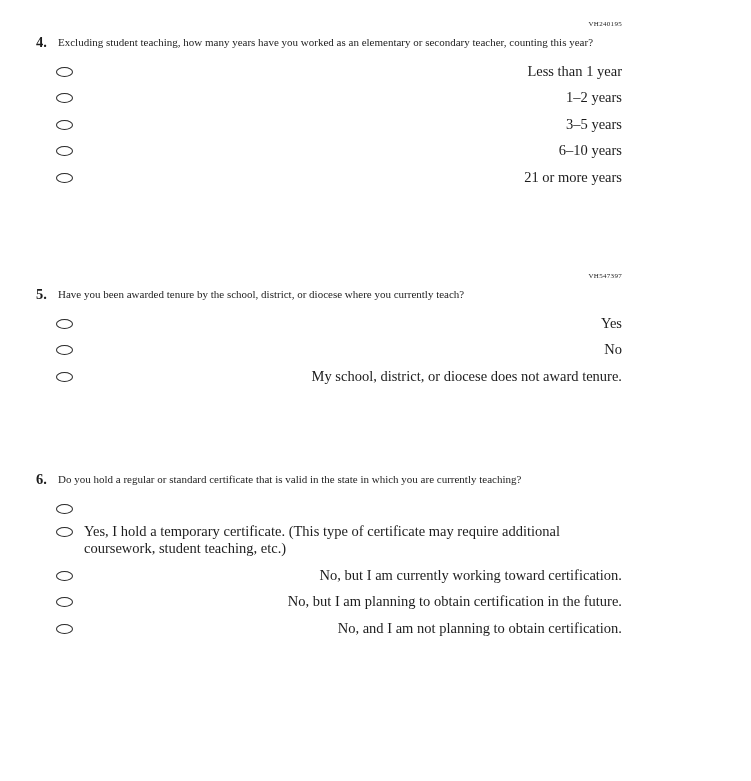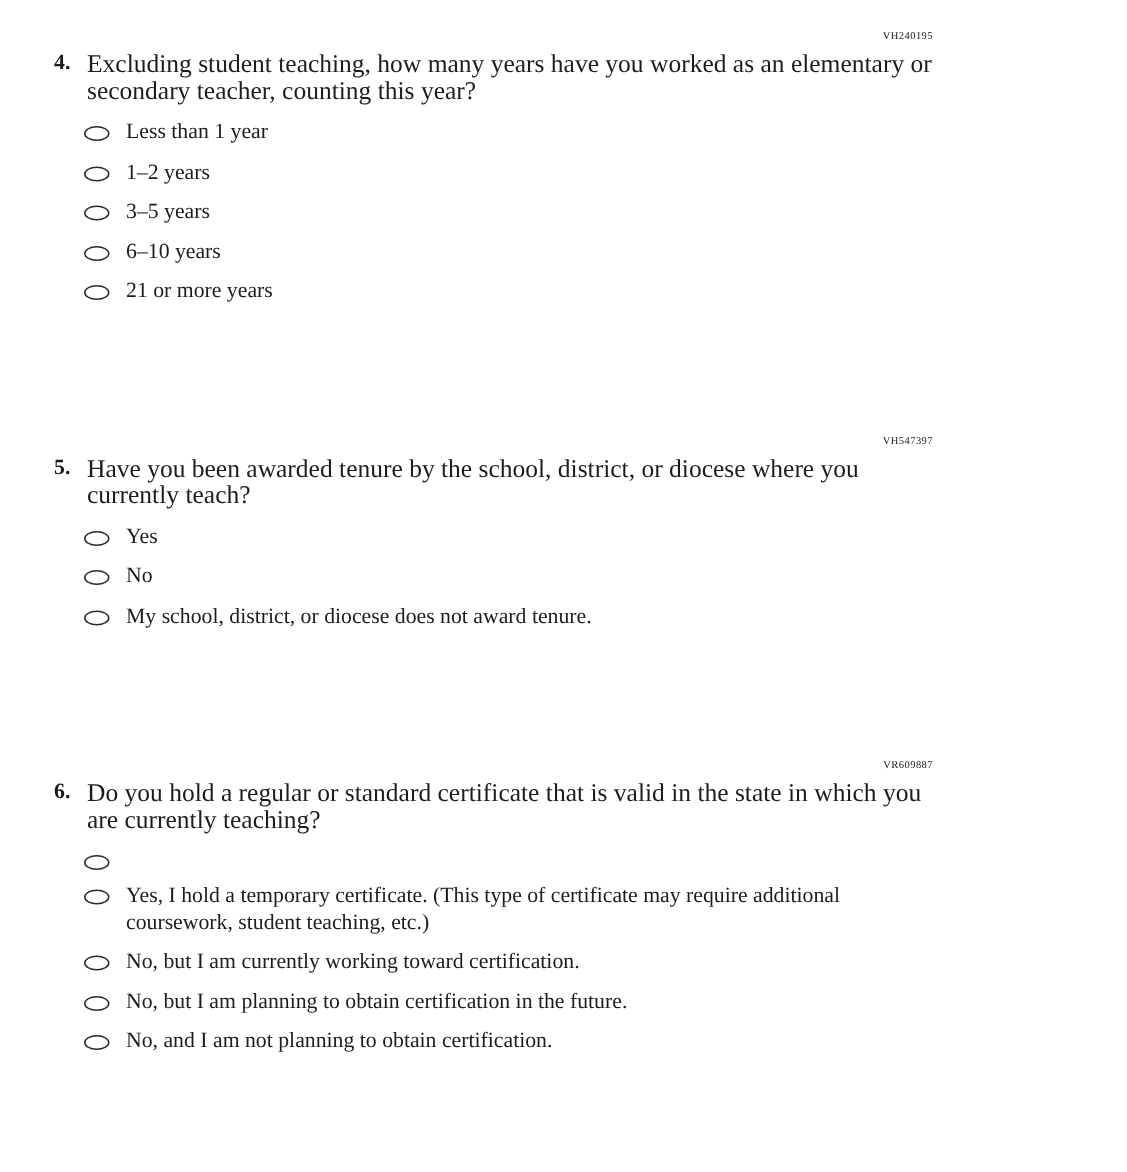--- a/index.html
+++ b/index.html
@@ -38,33 +38,34 @@
     align-items: flex-start;
   }
   .q-num {
     flex: 0 0 22px;
     width: 22px;
     font-weight: bold;
     font-size: 14.5px;
     line-height: 17.5px;
   }
   .q-text {
-    font-size: 17px;
+    font-size: 11px;
     line-height: 17.5px;
     max-width: 572px;
   }
   .options {
     margin-top: 11px;
     margin-left: 20px;
   }
   .option {
     display: flex;
     align-items: flex-start;
     margin-bottom: 9px;
     cursor: pointer;
+    justify-content: space-between;
   }
   .oval {
     flex: 0 0 auto;
     width: 15px;
     height: 8px;
     border: 1.5px solid #2a2a2a;
     border-radius: 50%;
     margin-top: 4px;
     margin-right: 11px;
     background: #ffffff;
@@ -124,21 +125,20 @@
             <span class="oval"></span>
             <span class="opt-label">No</span>
           </div>
           <div class="option">
             <span class="oval"></span>
             <span class="opt-label">My school, district, or diocese does not award tenure.</span>
           </div>
         </div>
       </section>
       <section class="question">
-        <div class="code">VR609887</div>
         <div class="q-row">
           <span class="q-num">6.</span>
           <div class="q-text">Do you hold a regular or standard certificate that is valid in the state in which you are currently teaching?</div>
         </div>
         <div class="options">
           <div class="option">
             <span class="oval"></span>
           </div>
           <div class="option">
             <span class="oval"></span>

